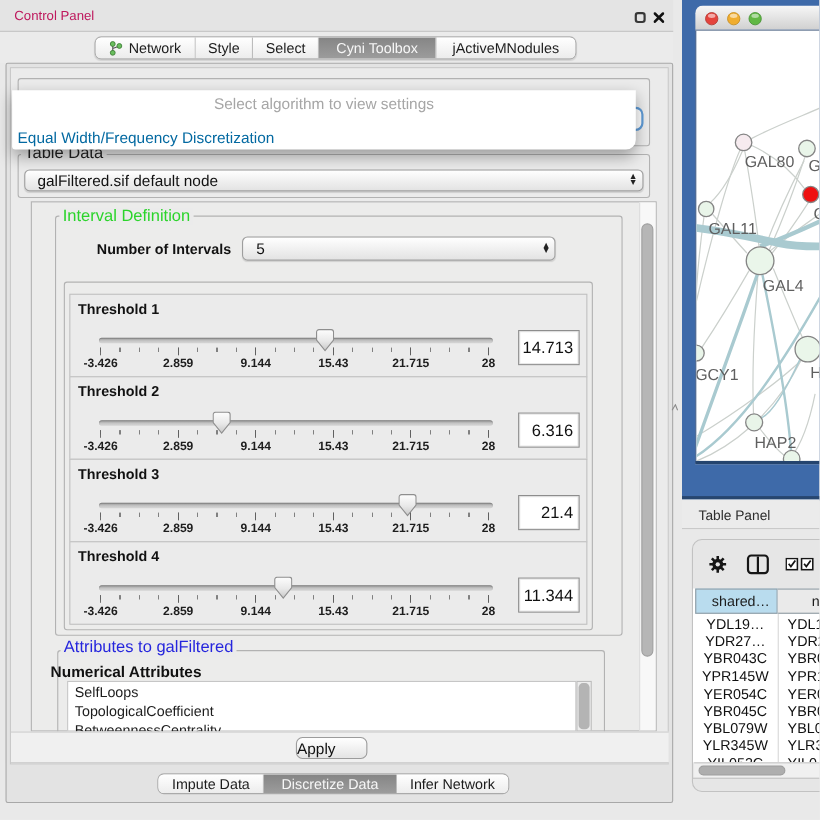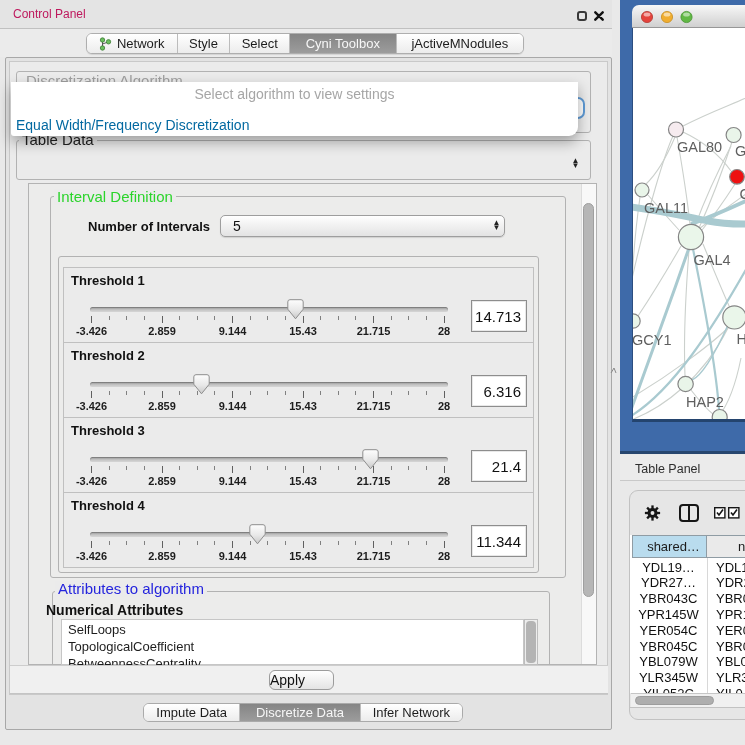--- a/index.html
+++ b/index.html
@@ -51,31 +51,31 @@
           <circle cx="9.5" cy="4.8" r="2.2" fill="#6abf5e" stroke="#3c7c34" stroke-width="0.8"></circle>
         </svg>
         Network</div>
       <div class="seg" style="width:53px;">Style</div>
       <div class="seg" style="width:60px;">Select</div>
       <div class="seg segdark" style="width:107px;">Cyni Toolbox</div>
       <div class="seg" style="width:127px;">jActiveMNodules</div>
     </div>
 
     <div class="grp" style="left:16px;top:71px;width:575px;height:62px;"></div>
-    <div class="abs" style="left:26px;top:72px;font-size:15px;color:#9f9f9f;">Discretization Algorithm</div>
 
     <div class="abs" style="left:540px;top:97px;width:45px;height:22px;border:2.5px solid #5f9bd6;border-radius:7px;background:#fff;"></div>
 
     <div class="grp" style="left:16px;top:140px;width:575px;height:40px;"></div>
     <div class="grptitle" style="left:19px;top:132px;color:#222;">Table Data</div>
 
     <div class="abs" style="left:11px;top:82px;width:567px;height:54px;background:#ffffff;border-radius:0 0 9px 3px;box-shadow:0 6px 14px rgba(0,0,0,0.33);"></div>
     <div class="abs" style="left:11px;top:86px;width:567px;text-align:center;font-size:14px;color:#a6a6a6;">Select algorithm to view settings</div>
     <div class="abs" style="left:16px;top:117px;font-size:14px;color:#0369a1;">Equal Width/Frequency Discretization</div>
 
+    <div class="combo abs" style="left:22px;top:154px;width:563px;height:20px;line-height:19px;padding-left:11px;font-size:14px;color:#111;">galFiltered.sif default node</div>
     <div class="spin" style="left:571px;top:158px;">▲<br>▼</div>
 
     <div class="abs" style="left:28px;top:183px;width:569px;height:482px;border:1px solid #b3b3b3;background:#ececeb;overflow:hidden;"></div>
 
     <div class="abs" style="left:581px;top:184px;width:15px;height:480px;background:#f8f8f8;border-left:1px solid #dcdcdc;"></div>
     <div class="abs" style="left:583px;top:203px;width:11px;height:394px;background:#b6b6b6;border:1px solid #9f9f9f;border-radius:6px;"></div>
 
     <div class="grp" style="left:50px;top:196px;width:516px;height:382px;"></div>
     <div class="grptitle" style="left:54px;top:189px;color:#2bd42b;">Interval Definition</div>
 
@@ -172,21 +172,21 @@
   <div class="ticklab" style="left:27.5px;top:57px;">-3.426</div>
   <div class="ticklab" style="left:98px;top:57px;">2.859</div>
   <div class="ticklab" style="left:168.5px;top:57px;">9.144</div>
   <div class="ticklab" style="left:239px;top:57px;">15.43</div>
   <div class="ticklab" style="left:309.5px;top:57px;">21.715</div>
   <div class="ticklab" style="left:380px;top:57px;">28</div>
   <div class="valbox" style="left:407px;top:32px;">11.344</div>
 </div>
 
     <div class="grp" style="left:52px;top:591px;width:498px;height:88px;"></div>
-    <div class="grptitle" style="left:55px;top:581px;color:#2525dd;">Attributes to algorithm</div>
+    <div class="grptitle" style="left:55px;top:581px;color:#2525dd;">Attributes to galFiltered</div>
     <div class="abs" style="left:46px;top:602px;font-size:14px;font-weight:bold;color:#111;">Numerical Attributes</div>
     <div class="abs" style="left:61px;top:619px;width:463px;height:46px;background:#fff;border:1px solid #c6c6c6;"></div>
     <div class="abs f13" style="left:68px;top:622px;">SelfLoops</div>
     <div class="abs f13" style="left:68px;top:639px;">TopologicalCoefficient</div>
     <div class="abs f13" style="left:68px;top:656px;width:200px;height:9px;overflow:hidden;">BetweennessCentrality</div>
     <div class="abs" style="left:524px;top:619px;width:14px;height:46px;background:#ededed;border:1px solid #bdbdbd;"></div>
     <div class="abs" style="left:526px;top:621px;width:10px;height:42px;background:#b4b4b4;border-radius:4px;"></div>
 
     <div class="abs" style="left:10px;top:665px;width:598px;height:29px;background:#f0f0f0;border-top:1px solid #cdcdcd;border-bottom:1px solid #c4c4c4;"></div>
     <div class="abs" style="left:269px;top:670px;width:65px;height:20px;background:linear-gradient(#ffffff,#e4e4e4);border:1px solid #9c9c9c;border-radius:6px;font-size:14px;color:#111;line-height:19px;">Apply</div>

